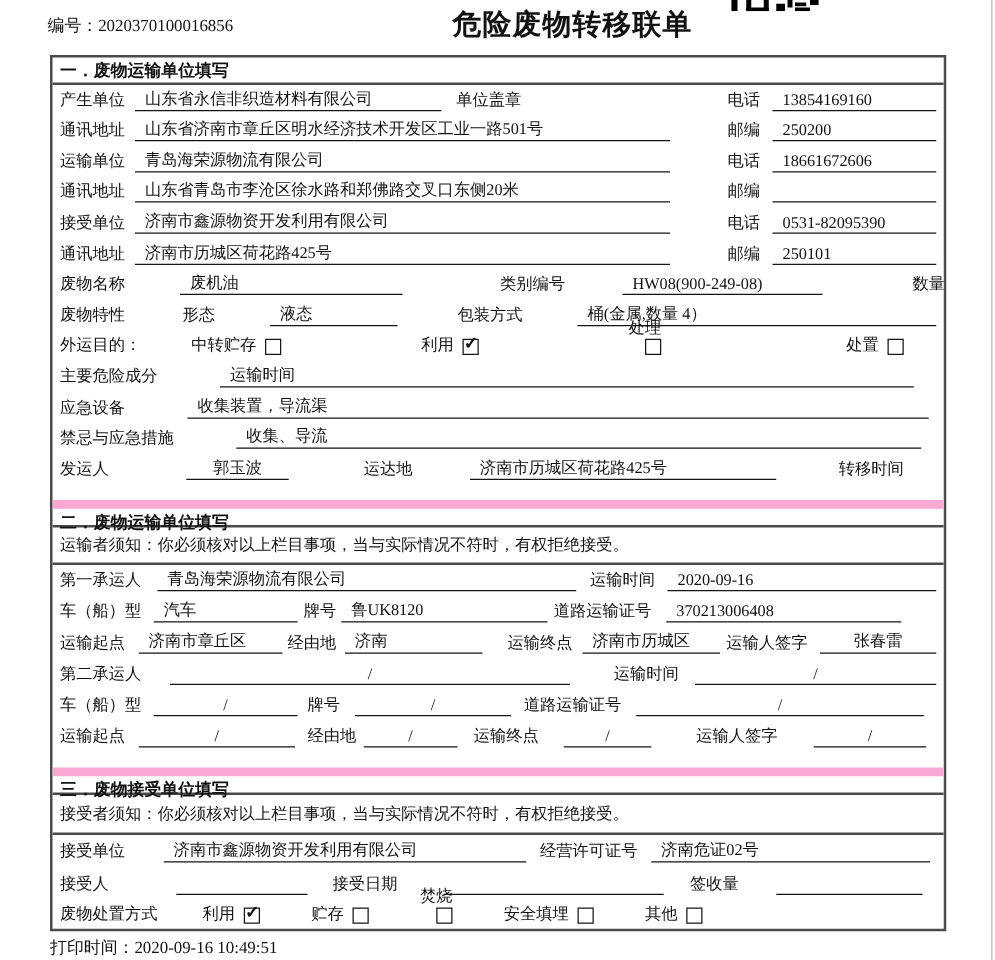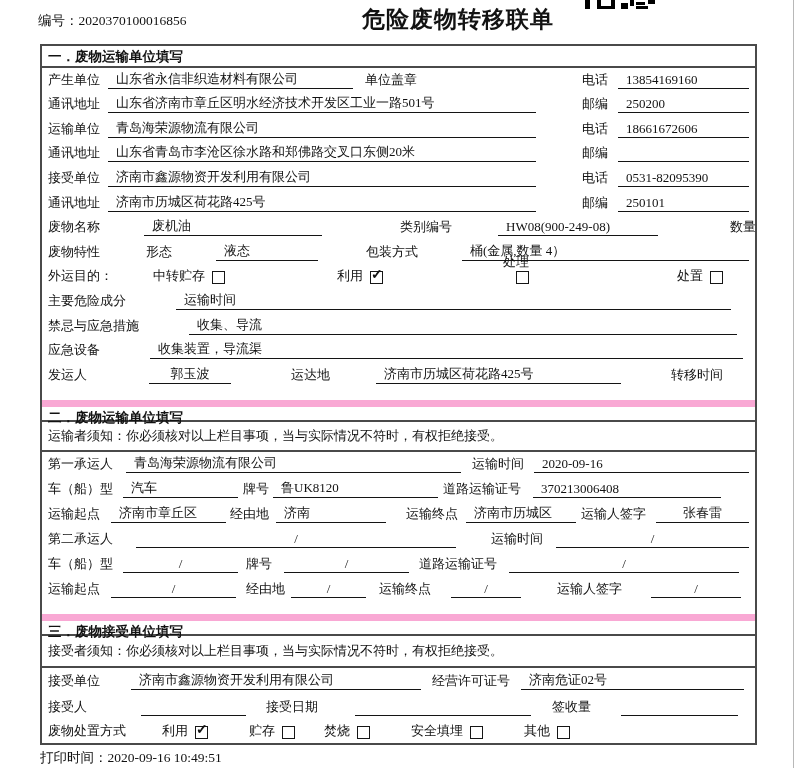--- a/index.html
+++ b/index.html
@@ -183,27 +183,27 @@
         <span class="cbx"></span>
       </span>
     </div>
 
     <div class="frow r1">
       <span class="lbl">主要危险成分</span>
       <span class="ul fx" style="margin-left:14px;margin-right:18px;">运输时间</span>
     </div>
 
     <div class="frow r1">
+      <span class="lbl">应急设备</span>
+      <span class="ul fx" style="margin-left:14px;margin-right:6px;">收集装置，导流渠</span>
+    </div>
+
+    <div class="frow r1">
       <span class="lbl">禁忌与应急措施</span>
       <span class="ul fx" style="margin-left:14px;margin-right:12px;">收集、导流</span>
-    </div>
-
-    <div class="frow r1">
-      <span class="lbl">应急设备</span>
-      <span class="ul fx" style="margin-left:14px;margin-right:6px;">收集装置，导流渠</span>
     </div>
 
     <div class="frow r1">
       <span class="lbl">发运人</span>
       <span class="ul ctr" style="width:82px;margin-left:26px;">郭玉波</span>
       <span class="lbl" style="margin-left:24px;">运达地</span>
       <span class="ul" style="width:245px;margin-left:10px;">济南市历城区荷花路425号</span>
       <span class="lbl" style="margin-left:14px;">转移时间</span>
       <span class="ul fx" style="margin-left:10px;">2020-09-16</span>
     </div>
@@ -289,21 +289,21 @@
     <div class="frow r3c">
       <span class="lbl">废物处置方式</span>
       <span class="ck" style="margin-left:36px;">
         <span class="lbl">利用</span>
         <span class="cbx checked"></span>
       </span>
       <span class="ck" style="margin-left:41px;">
         <span class="lbl">贮存</span>
         <span class="cbx"></span>
       </span>
-      <span class="ck" style="margin-left:29px;">
+      <span class="ck" style="margin-left:41px;flex-direction:column;">
         <span class="lbl">焚烧</span>
         <span class="cbx"></span>
       </span>
       <span class="ck" style="margin-left:41px;">
         <span class="lbl">安全填埋</span>
         <span class="cbx"></span>
       </span>
       <span class="ck" style="margin-left:41px;">
         <span class="lbl">其他</span>
         <span class="cbx"></span>

